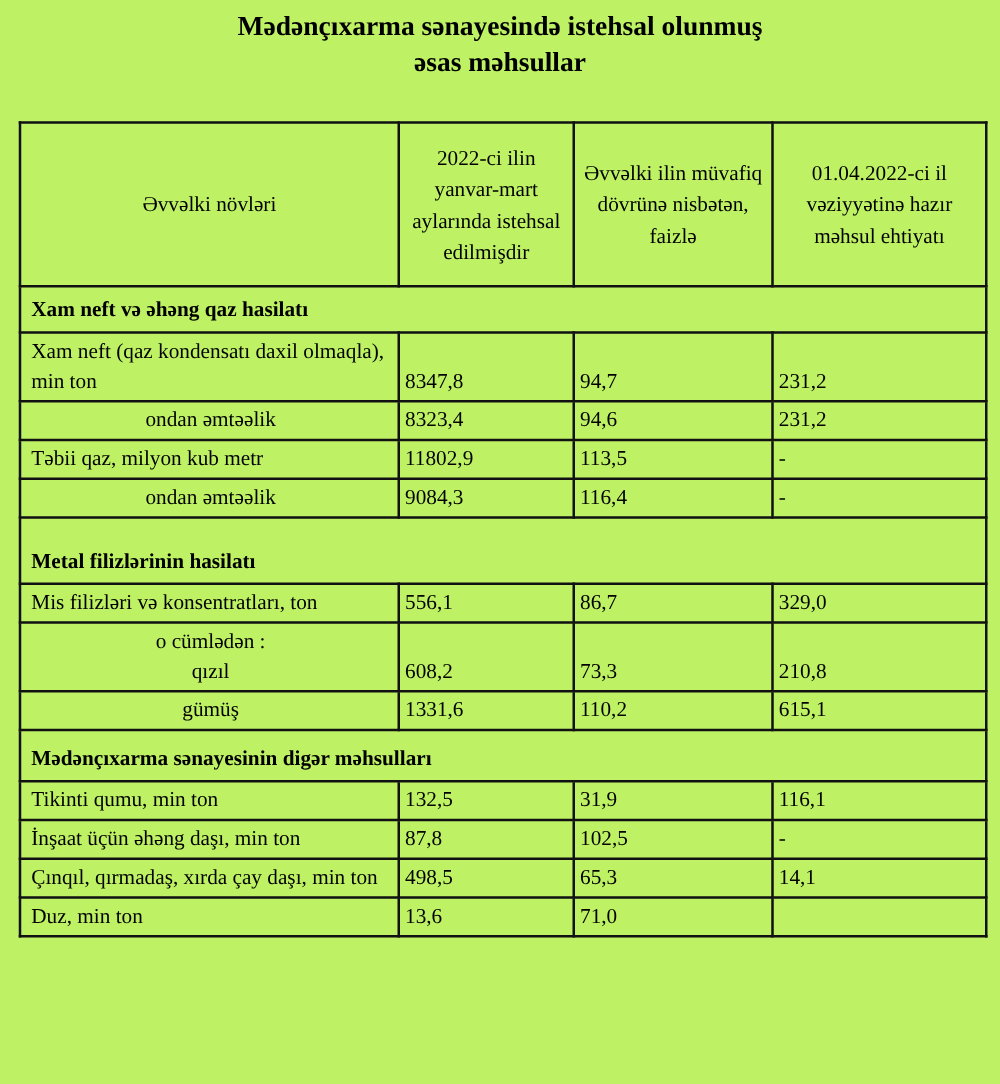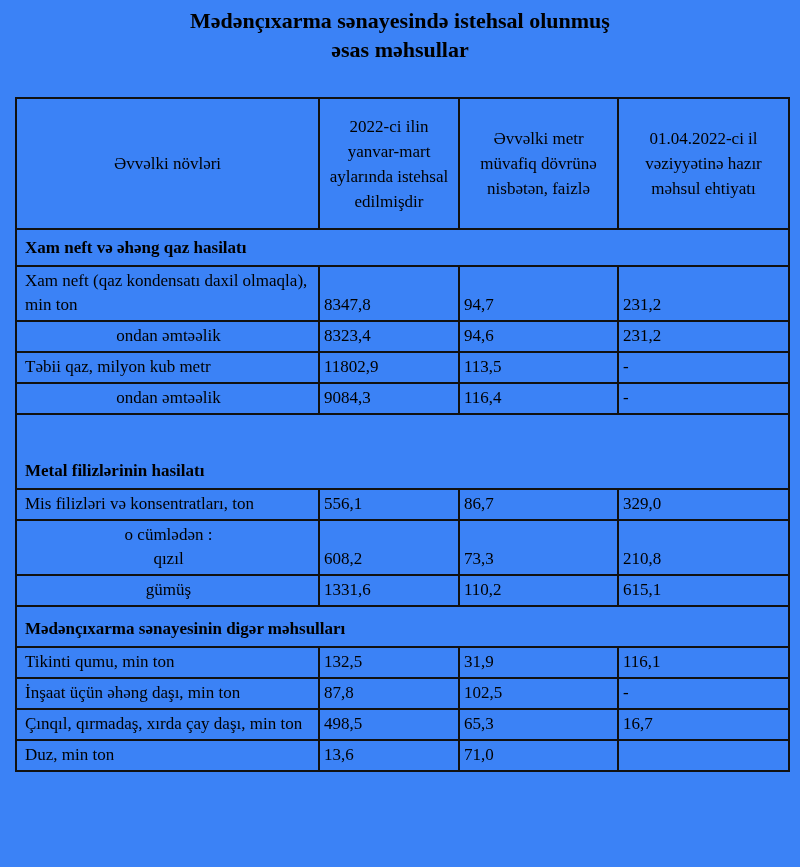--- a/index.html
+++ b/index.html
@@ -6,21 +6,21 @@
     margin: 0;
     padding: 0;
     background: #ffffff;
     color: #000000;
     font-family: "Liberation Serif", "DejaVu Serif", serif;
   }
   .page {
     position: relative;
     width: 800px;
     height: 867px;
-    background: #3b82f6;
+    background: #bef264;
     overflow: hidden;
   }
   .page-title {
     margin: 6px 40px 0 40px;
     text-align: center;
     font-weight: bold;
     font-size: 22px;
     line-height: 1.32;
     white-space: pre-line;
   }
@@ -50,21 +50,21 @@
     line-height: 25px;
     height: 131px;
   }
   td.section-title {
     font-weight: bold;
     font-size: 17.5px;
     text-align: left;
     vertical-align: bottom;
     padding: 8px 8px 7px 8px;
   }
-  tr.sec-gap-lg td.section-title { padding-top: 46px; border-radius: 14px; }
+  tr.sec-gap-lg td.section-title { padding-top: 24px; border-radius: 14px; }
   tr.sec-gap-md td.section-title { padding-top: 12px; }
   td.label-cell {
     text-align: left;
     vertical-align: bottom;
     padding: 2px 6px 3px 8px;
     line-height: 24px;
     white-space: pre-line;
   }
   td.label-cell.center { text-align: center; }
   td.num-cell {
@@ -86,21 +86,21 @@
     <colgroup>
       <col class="c1">
         <col class="c2">
         <col class="c3">
         <col class="c4">
     </colgroup>
     <thead>
       <tr>
         <th>Əvvəlki növləri</th>
         <th>2022-ci ilin yanvar-mart aylarında istehsal edilmişdir</th>
-        <th>Əvvəlki metr müvafiq dövrünə nisbətən, faizlə</th>
+        <th>Əvvəlki ilin müvafiq dövrünə nisbətən, faizlə</th>
         <th>01.04.2022-ci il vəziyyətinə hazır məhsul ehtiyatı</th>
       </tr>
     </thead>
     <tbody>
         <tr class="section-row ">
           <td colspan="4" class="section-title">Xam neft və əhəng qaz hasilatı</td>
         </tr>
         <tr class="data-row">
           <td class="label-cell">Xam neft (qaz kondensatı daxil olmaqla), min ton</td>
           <td class="num-cell">8347,8</td>
@@ -159,21 +159,21 @@
         <tr class="data-row">
           <td class="label-cell">İnşaat üçün əhəng daşı, min ton</td>
           <td class="num-cell">87,8</td>
           <td class="num-cell">102,5</td>
           <td class="num-cell">-</td>
         </tr>
         <tr class="data-row">
           <td class="label-cell">Çınqıl, qırmadaş, xırda çay daşı, min ton</td>
           <td class="num-cell">498,5</td>
           <td class="num-cell">65,3</td>
-          <td class="num-cell">16,7</td>
+          <td class="num-cell">14,1</td>
         </tr>
         <tr class="data-row">
           <td class="label-cell">Duz, min ton</td>
           <td class="num-cell">13,6</td>
           <td class="num-cell">71,0</td>
           <td class="num-cell"></td>
         </tr>
       </tbody>
   </table>
 

